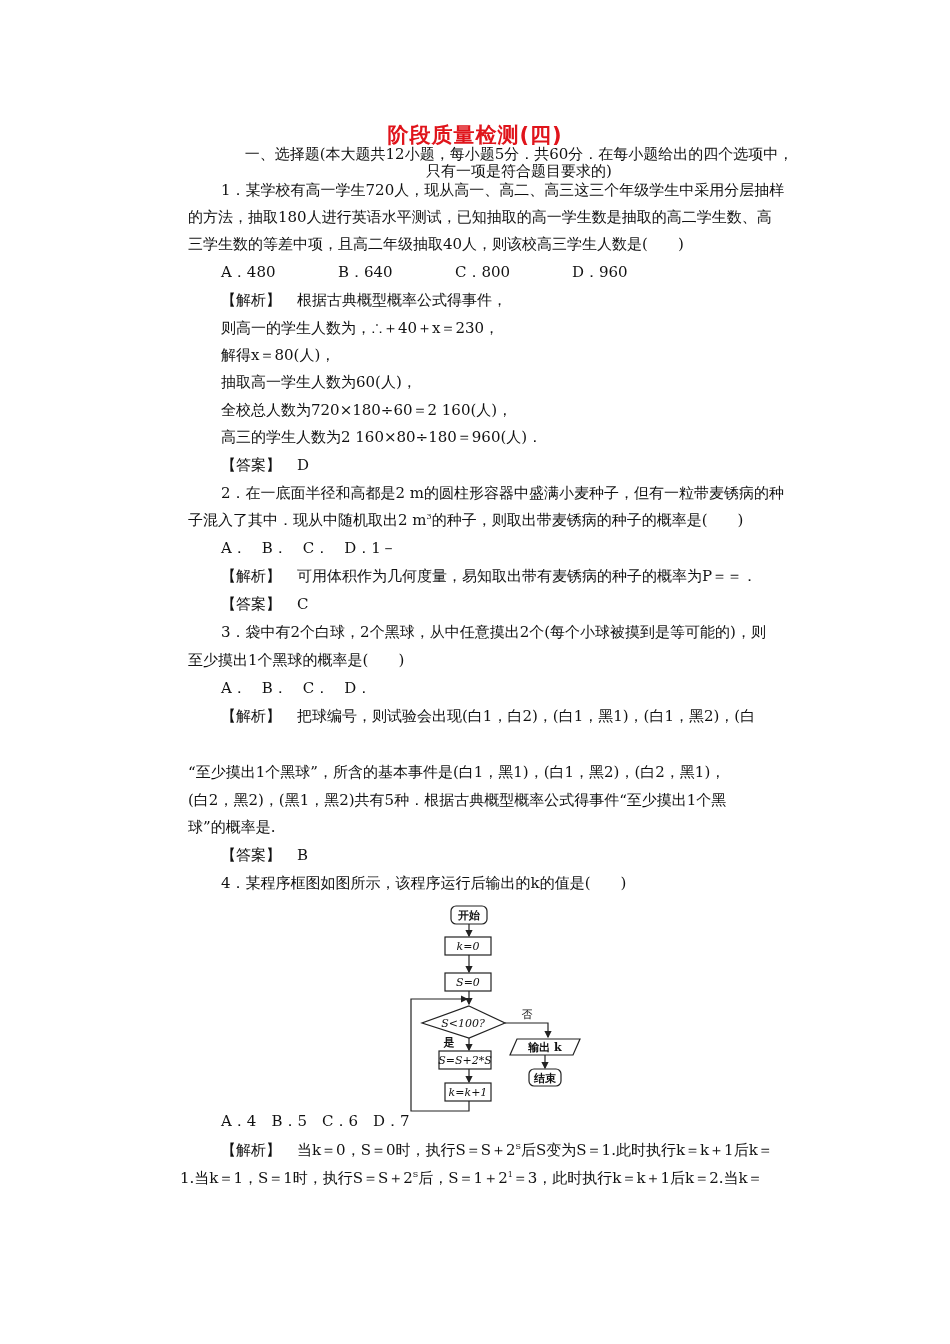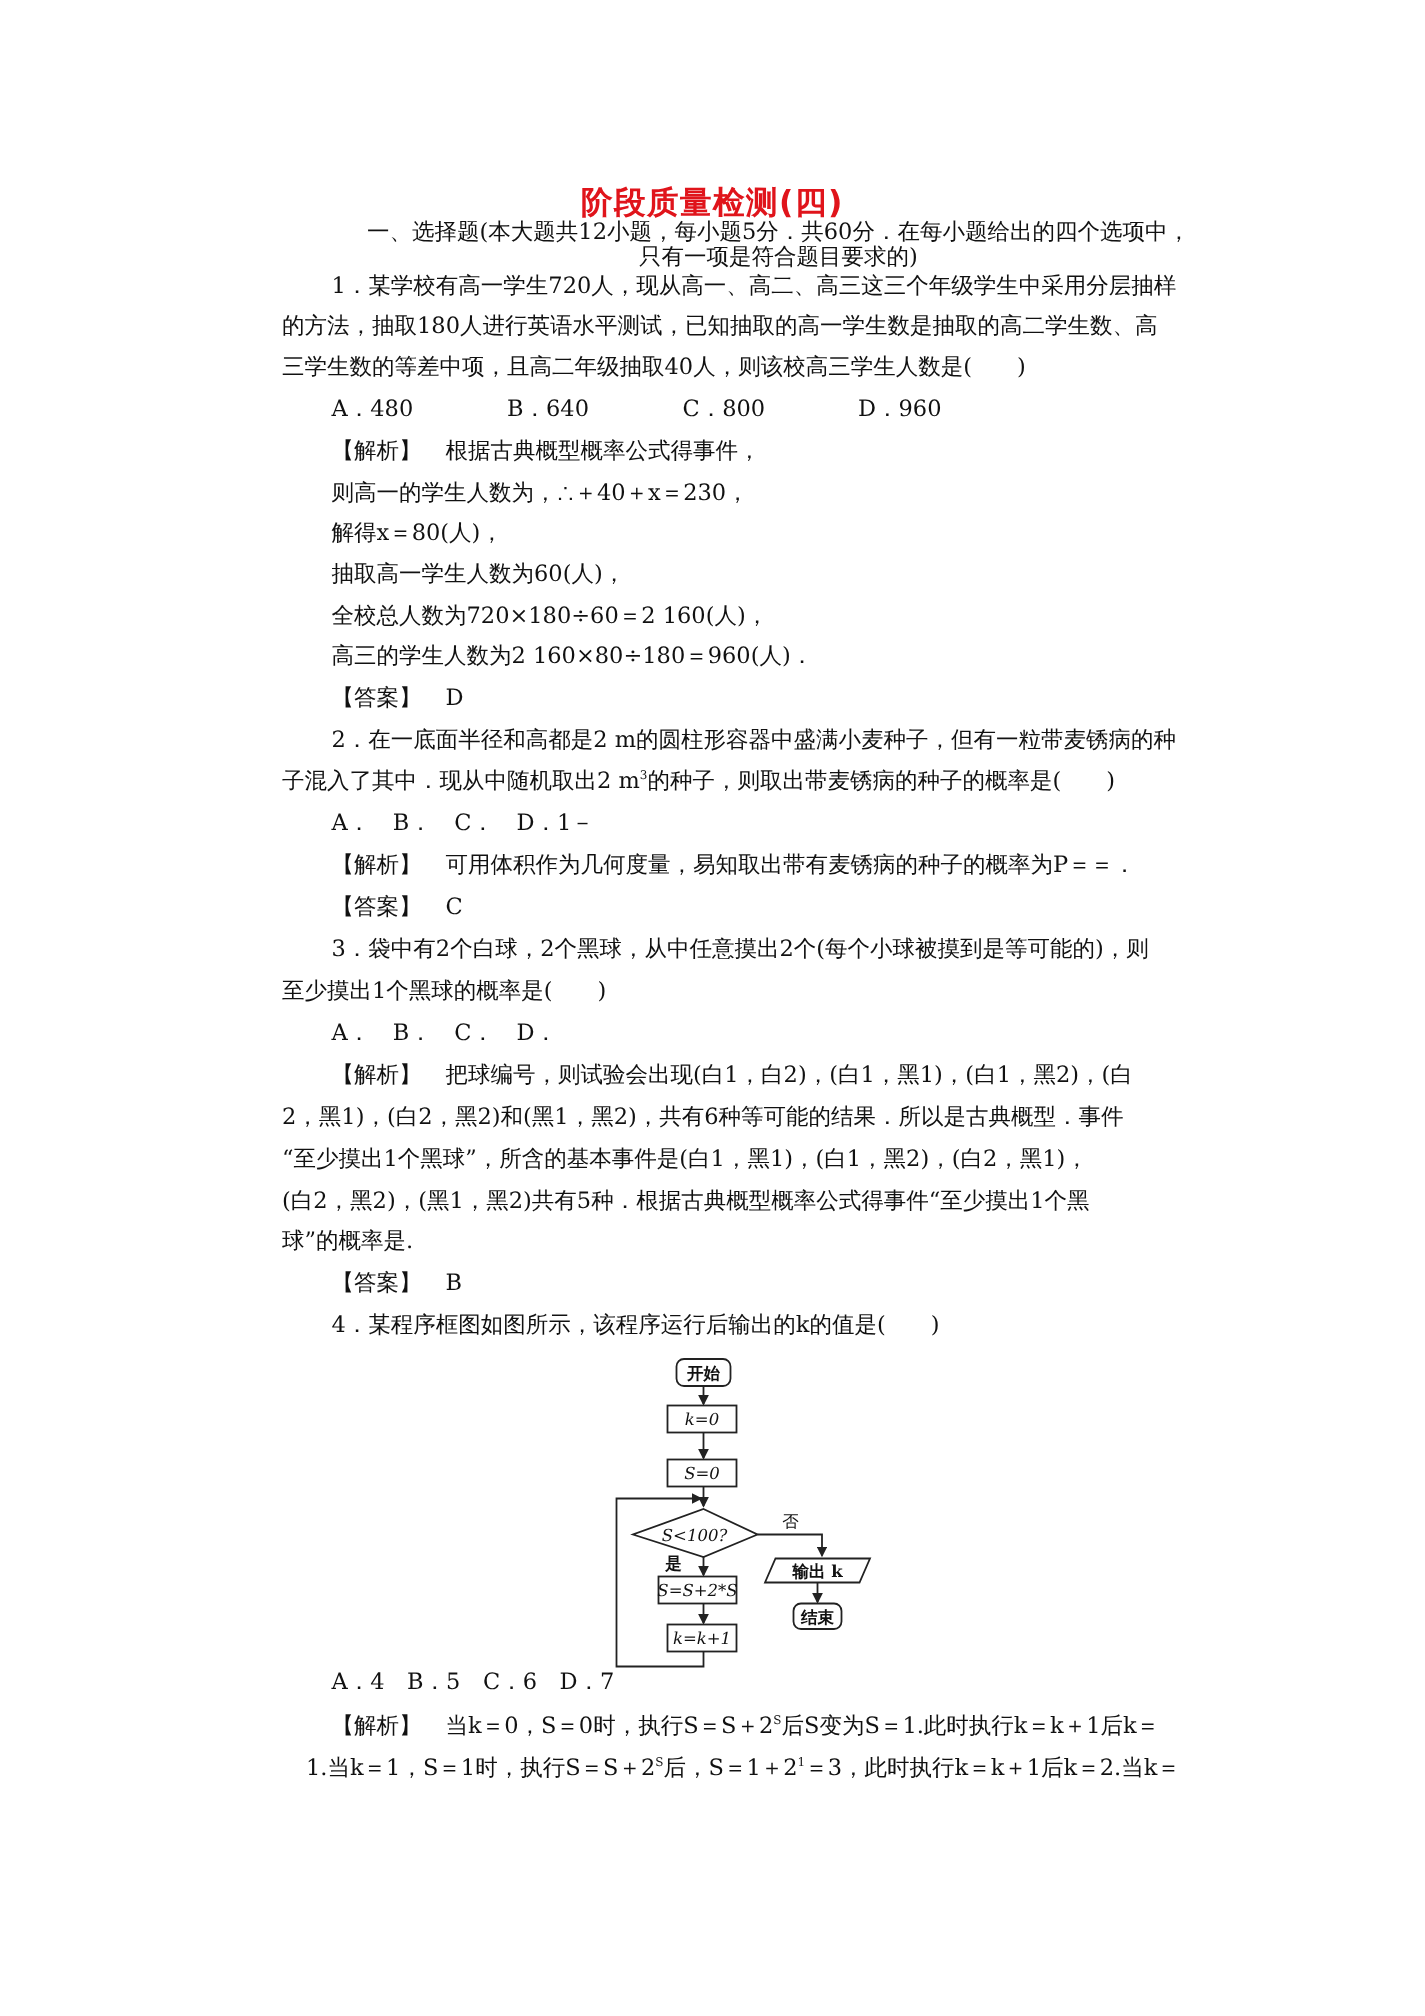--- a/index.html
+++ b/index.html
@@ -56,21 +56,20 @@
   <div class="line" style="left:177px; top:595px;">
     <span>【答案】</span><span style="display:inline-block;width:16px;"></span><span>C</span>
   </div>
 
   <div class="line" style="left:177px; top:623px;">3．袋中有2个白球，2个黑球，从中任意摸出2个(每个小球被摸到是等可能的)，则</div>
   <div class="line" style="left:144px; top:651px;">至少摸出1个黑球的概率是(　　)</div>
   <div class="line" style="left:177px; top:679px;">A．　B．　C．　D．</div>
   <div class="line" style="left:177px; top:707px;">
     <span>【解析】</span><span style="display:inline-block;width:16px;"></span><span>把球编号，则试验会出现(白1，白2)，(白1，黑1)，(白1，黑2)，(白</span>
   </div>
-  <div class="line" style="left:144px; top:735px;">2，黑1)，(白2，黑2)和(黑1，黑2)，共有6种等可能的结果．所以是古典概型．事件</div>
   <div class="line" style="left:144px; top:763px;">“至少摸出1个黑球”，所含的基本事件是(白1，黑1)，(白1，黑2)，(白2，黑1)，</div>
   <div class="line" style="left:144px; top:791px;">(白2，黑2)，(黑1，黑2)共有5种．根据古典概型概率公式得事件“至少摸出1个黑</div>
   <div class="line" style="left:144px; top:818px;">球”的概率是.</div>
   <div class="line" style="left:177px; top:846px;">
     <span>【答案】</span><span style="display:inline-block;width:16px;"></span><span>B</span>
   </div>
 
   <div class="line" style="left:177px; top:874px;">4．某程序框图如图所示，该程序运行后输出的k的值是(　　)</div>
 
   <div class="flow">
@@ -119,17 +118,17 @@
         <text x="140" y="151" text-anchor="middle" font-weight="bold">输出 k</text>
         <text x="140" y="182" text-anchor="middle" font-weight="bold">结束</text>
       </g>
     </svg>
   </div>
 
   <div class="line" style="left:177px; top:1112px;">A．4　B．5　C．6　D．7</div>
   <div class="line" style="left:177px; top:1141px;">
     <span>【解析】</span><span style="display:inline-block;width:16px;"></span><span>当k＝0，S＝0时，执行S＝S＋2</span><sup>S</sup><span>后S变为S＝1.此时执行k＝k＋1后k＝</span>
   </div>
-  <div class="line" style="left:160px; top:1169px;">
+  <div class="line" style="left:136px; top:1169px;">
     <span>1.当k＝1，S＝1时，执行S＝S＋2</span><sup>S</sup><span>后，S＝1＋2</span><sup>1</sup><span>＝3，此时执行k＝k＋1后k＝2.当k＝</span>
   </div>
 
 </div>
 
 </body></html>

